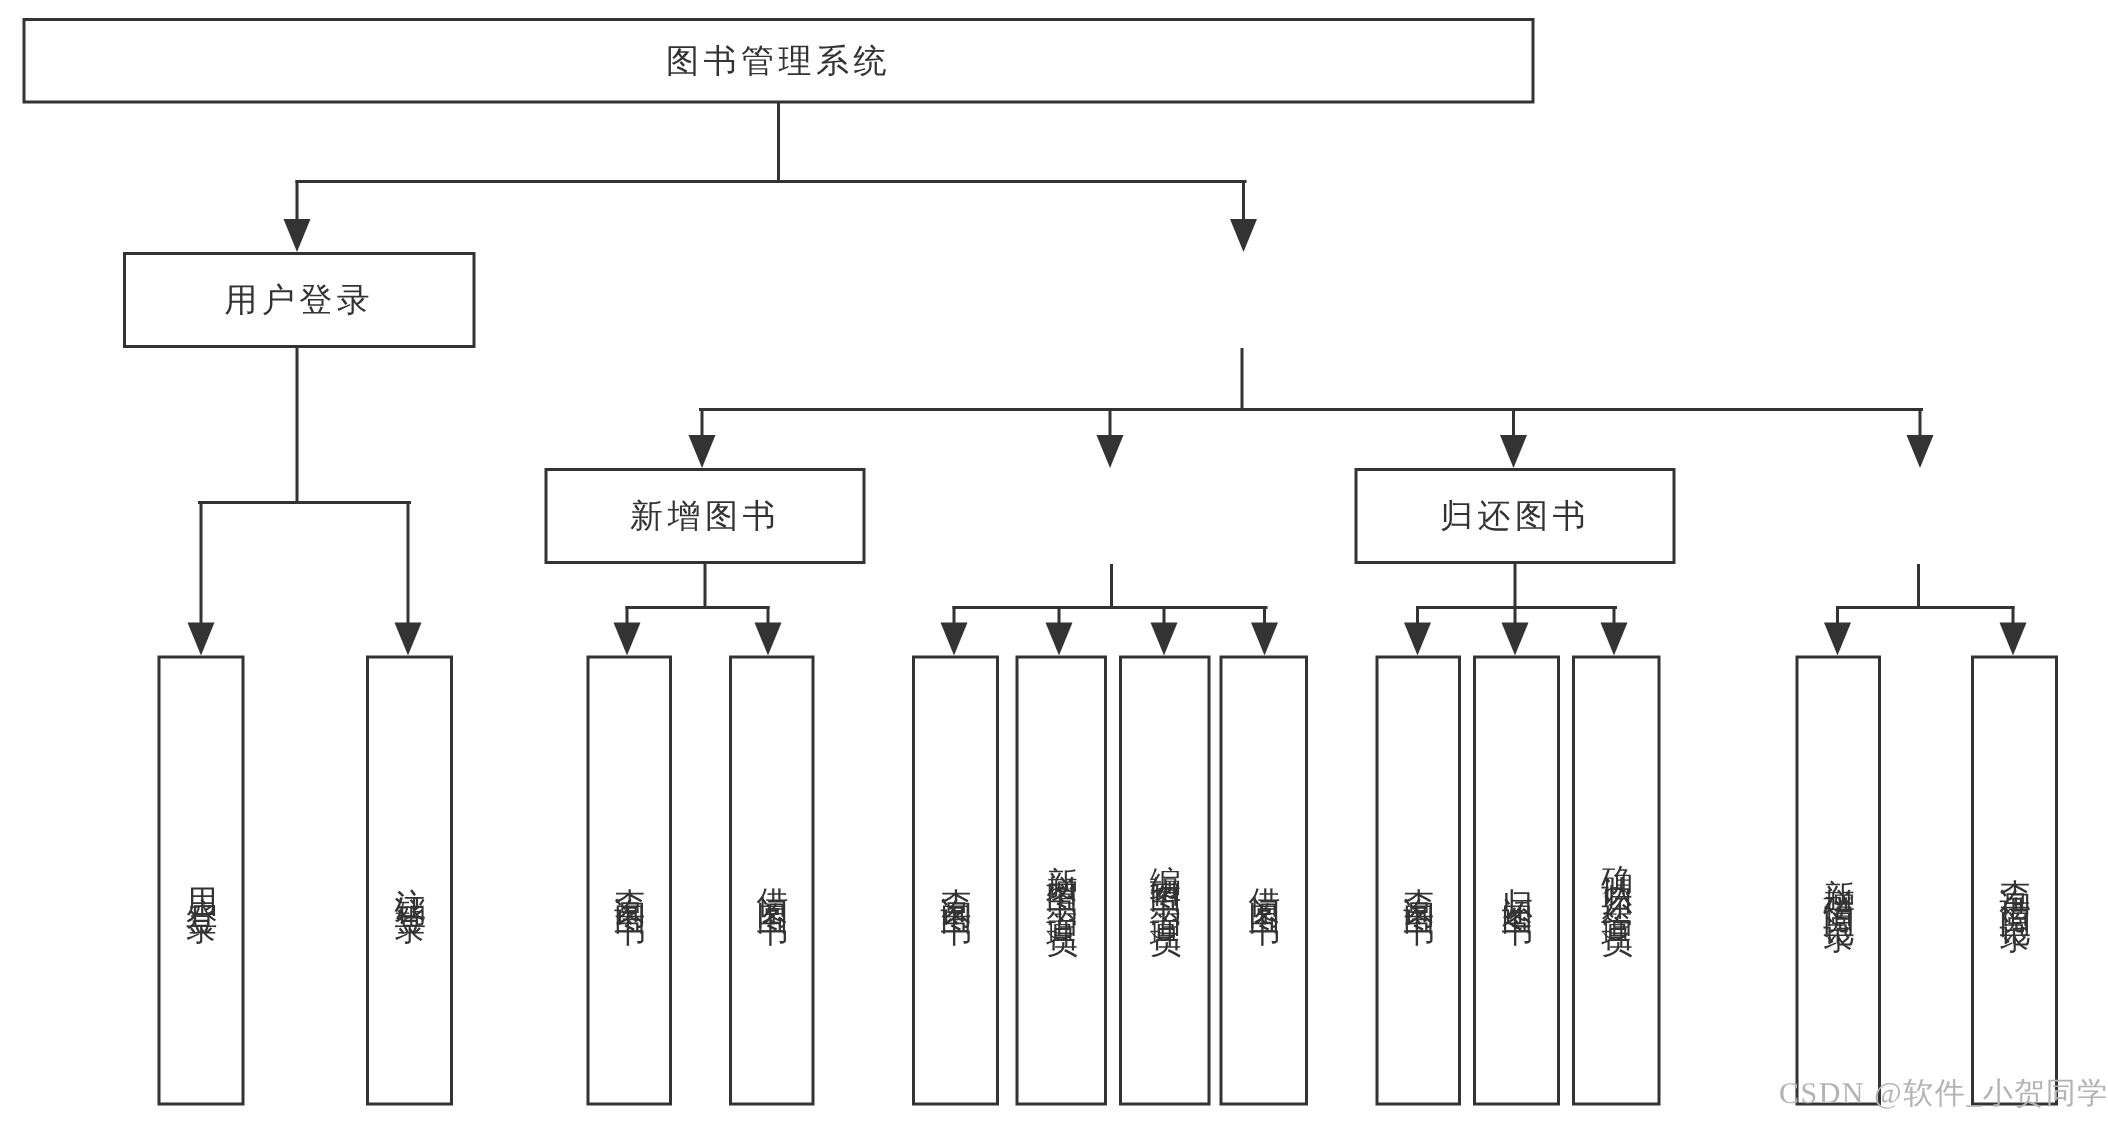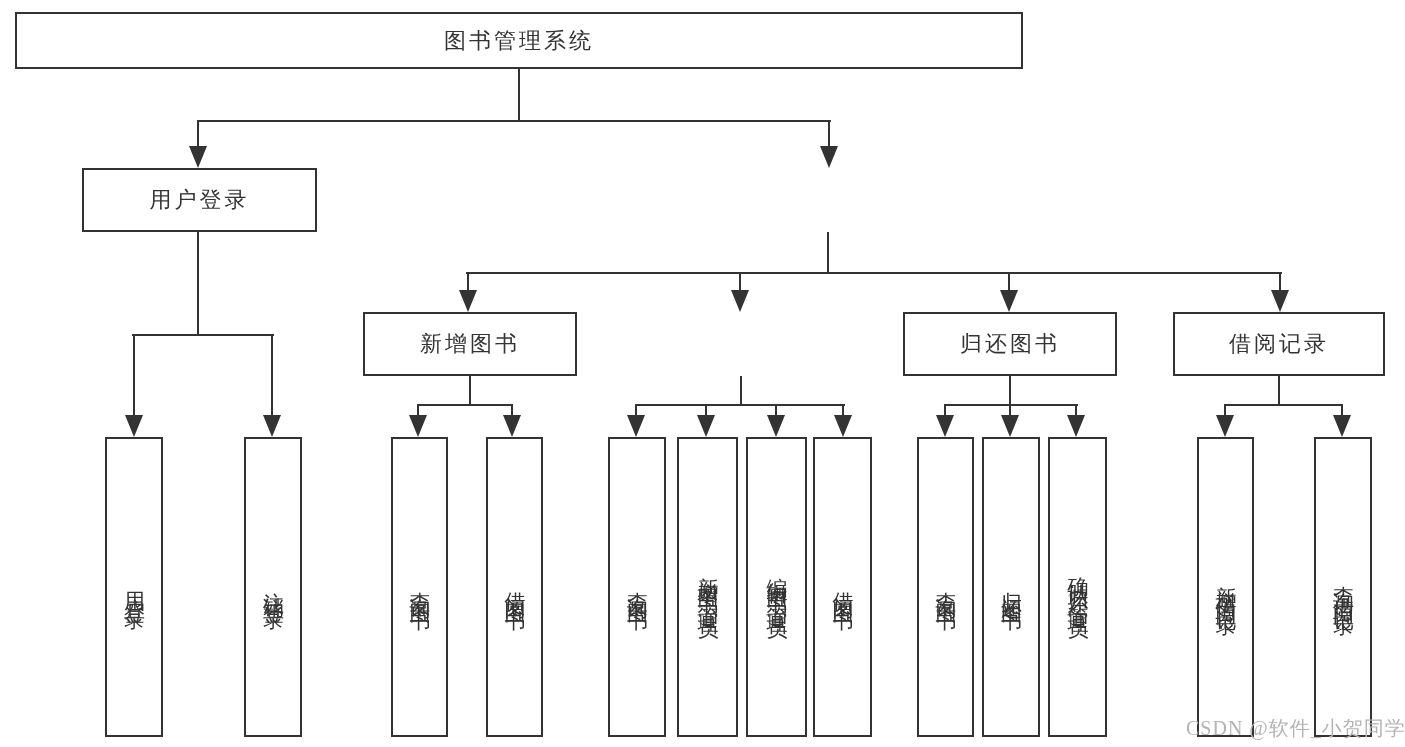--- a/index.html
+++ b/index.html
@@ -65,23 +65,20 @@
   <div class="vline" style="left:1008px;top:272px;height:20px;"></div>
   <div class="arrow" style="left:1000px;top:290px;"></div>
   <div class="vline" style="left:1279px;top:272px;height:20px;"></div>
   <div class="arrow" style="left:1271px;top:290px;"></div>
 
   <div class="box" style="left:363px;top:312px;width:214px;height:64px;">
     <span class="hlabel">新增图书</span>
   </div>
   <div class="box" style="left:903px;top:312px;width:214px;height:64px;">
     <span class="hlabel">归还图书</span>
-  </div>
-  <div class="box" style="left:1173px;top:312px;width:212px;height:64px;">
-    <span class="hlabel">借阅记录</span>
   </div>
 
   <div class="vline" style="left:469px;top:376px;height:30px;"></div>
   <div class="hline" style="left:417px;top:404px;width:96px;"></div>
   <div class="vline" style="left:417px;top:404px;height:12px;"></div>
   <div class="arrow" style="left:409px;top:415px;"></div>
   <div class="vline" style="left:511px;top:404px;height:12px;"></div>
   <div class="arrow" style="left:503px;top:415px;"></div>
 
   <div class="vline" style="left:740px;top:376px;height:30px;"></div>

